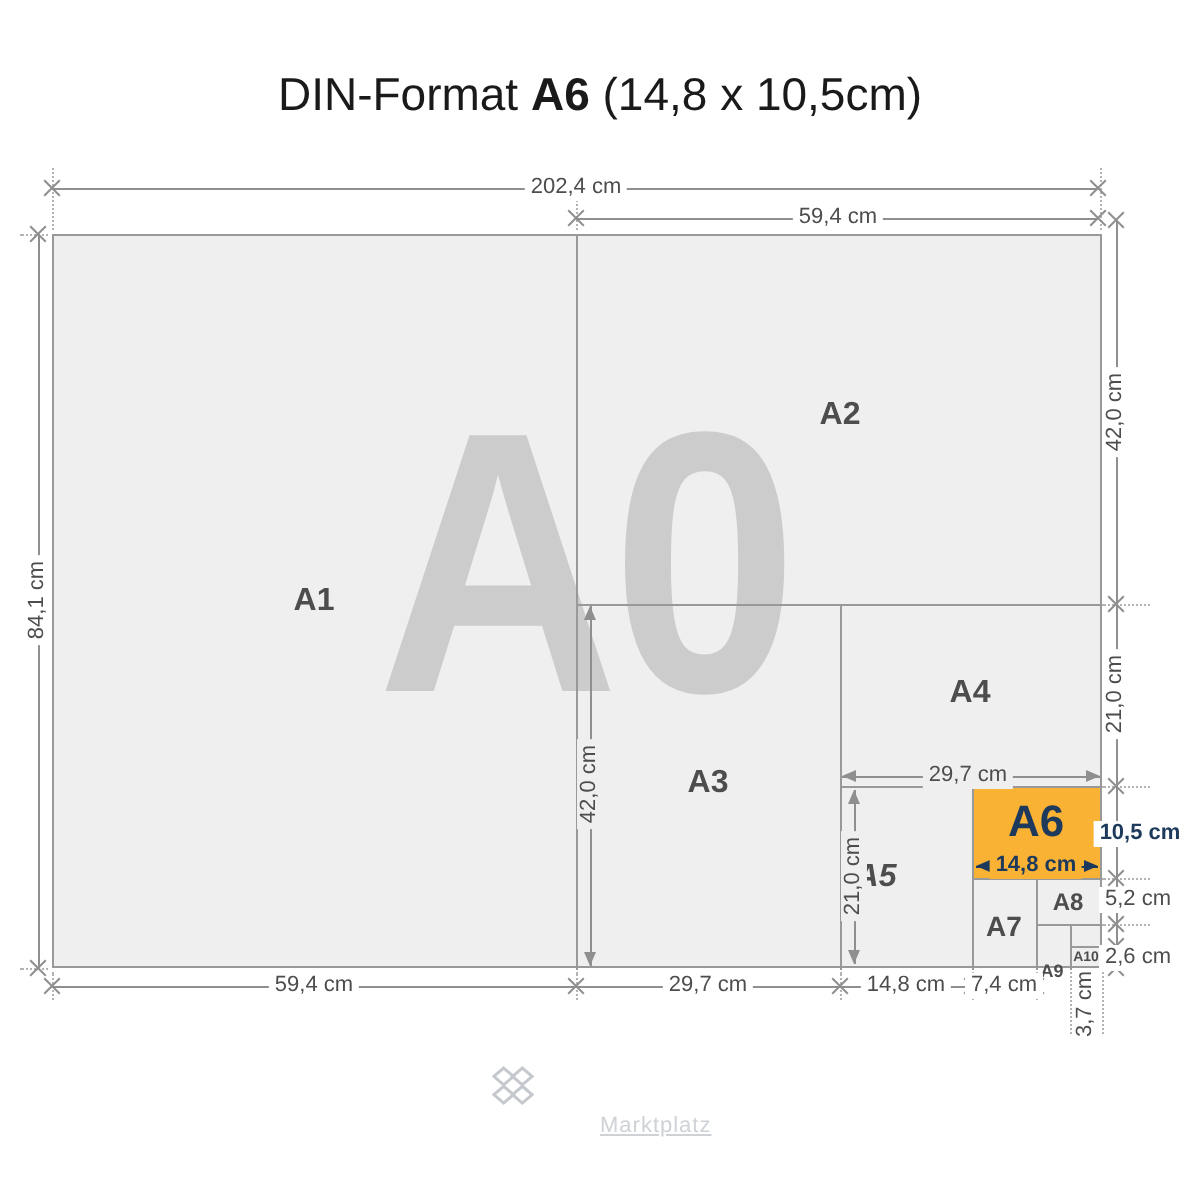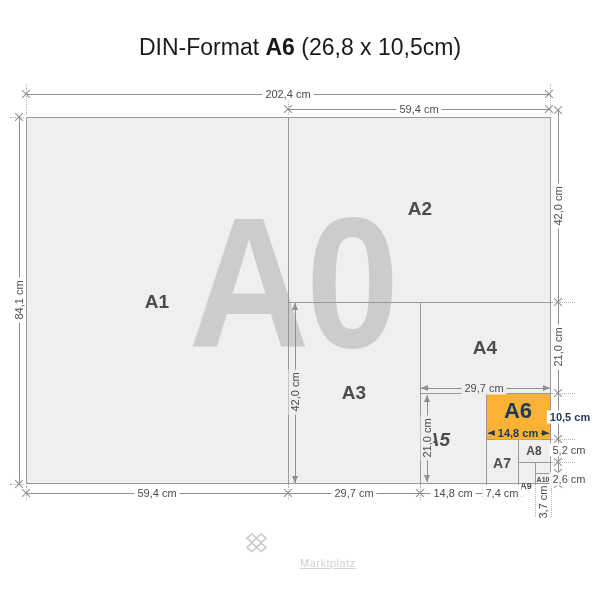--- a/index.html
+++ b/index.html
@@ -17,21 +17,21 @@
 
   
   .a6fill{position:absolute;left:486px;top:393px;width:65px;height:46px;background:var(--highlight,#F9B233);z-index:2;}
 
   
   .bl{position:absolute;background:#999999;z-index:3;}
   .outer{position:absolute;left:26px;top:117px;width:525px;height:367px;border:1px solid #999999;box-sizing:border-box;background:transparent;z-index:3;}
 
   
   .pl{position:absolute;transform:translate(-50%,-50%);font-weight:bold;color:#4d4d4d;z-index:5;line-height:1;white-space:nowrap;}
-  .pl.big{font-size:19px;}
+  .pl.big{font-size:16px;}
   .pl.a6l{font-size:22px;color:var(--navy,#1D3A5C);}
   .pl.a7l{font-size:14px;}
   .pl.a8l{font-size:12px;}
   .pl.a9l{font-size:9px;}
   .pl.a10l{font-size:7px;}
 
   
   .hl{position:absolute;height:1px;background:#8f8f8f;z-index:5;}
   .vl{position:absolute;width:1px;background:#8f8f8f;z-index:5;}
   .hl.navy{background:var(--navy,#1D3A5C);}
@@ -65,21 +65,21 @@
   
   .logo{position:absolute;left:246px;top:533px;z-index:8;display:flex;align-items:flex-start;}
   .logo-name{font-size:21px;color:#c3c8cd;letter-spacing:0.5px;line-height:1;margin-left:3px;margin-top:3px;}
   .logo-tag{position:absolute;left:54px;top:24px;font-size:11px;color:#ced2d7;letter-spacing:0.5px;text-decoration:underline;}
 </style>
 </head>
 <body>
 
 <div class="stage">
 
-  <div class="title"><span>DIN-Format </span><span class="emph">A6</span><span> (26,8 x 10,5cm)</span></div>
+  <div class="title"><span>DIN-Format </span><span class="emph">A6</span><span> (14,8 x 10,5cm)</span></div>
 
   <div class="base"></div>
 
   <div class="watermark">A0</div>
 
   <div class="a6fill"></div>
 
   <div class="outer"></div>
   <div class="bl" style="left:288px;top:117px;width:1px;height:368px;"></div>
   <div class="bl" style="left:288px;top:302px;width:263px;height:1px;"></div>

